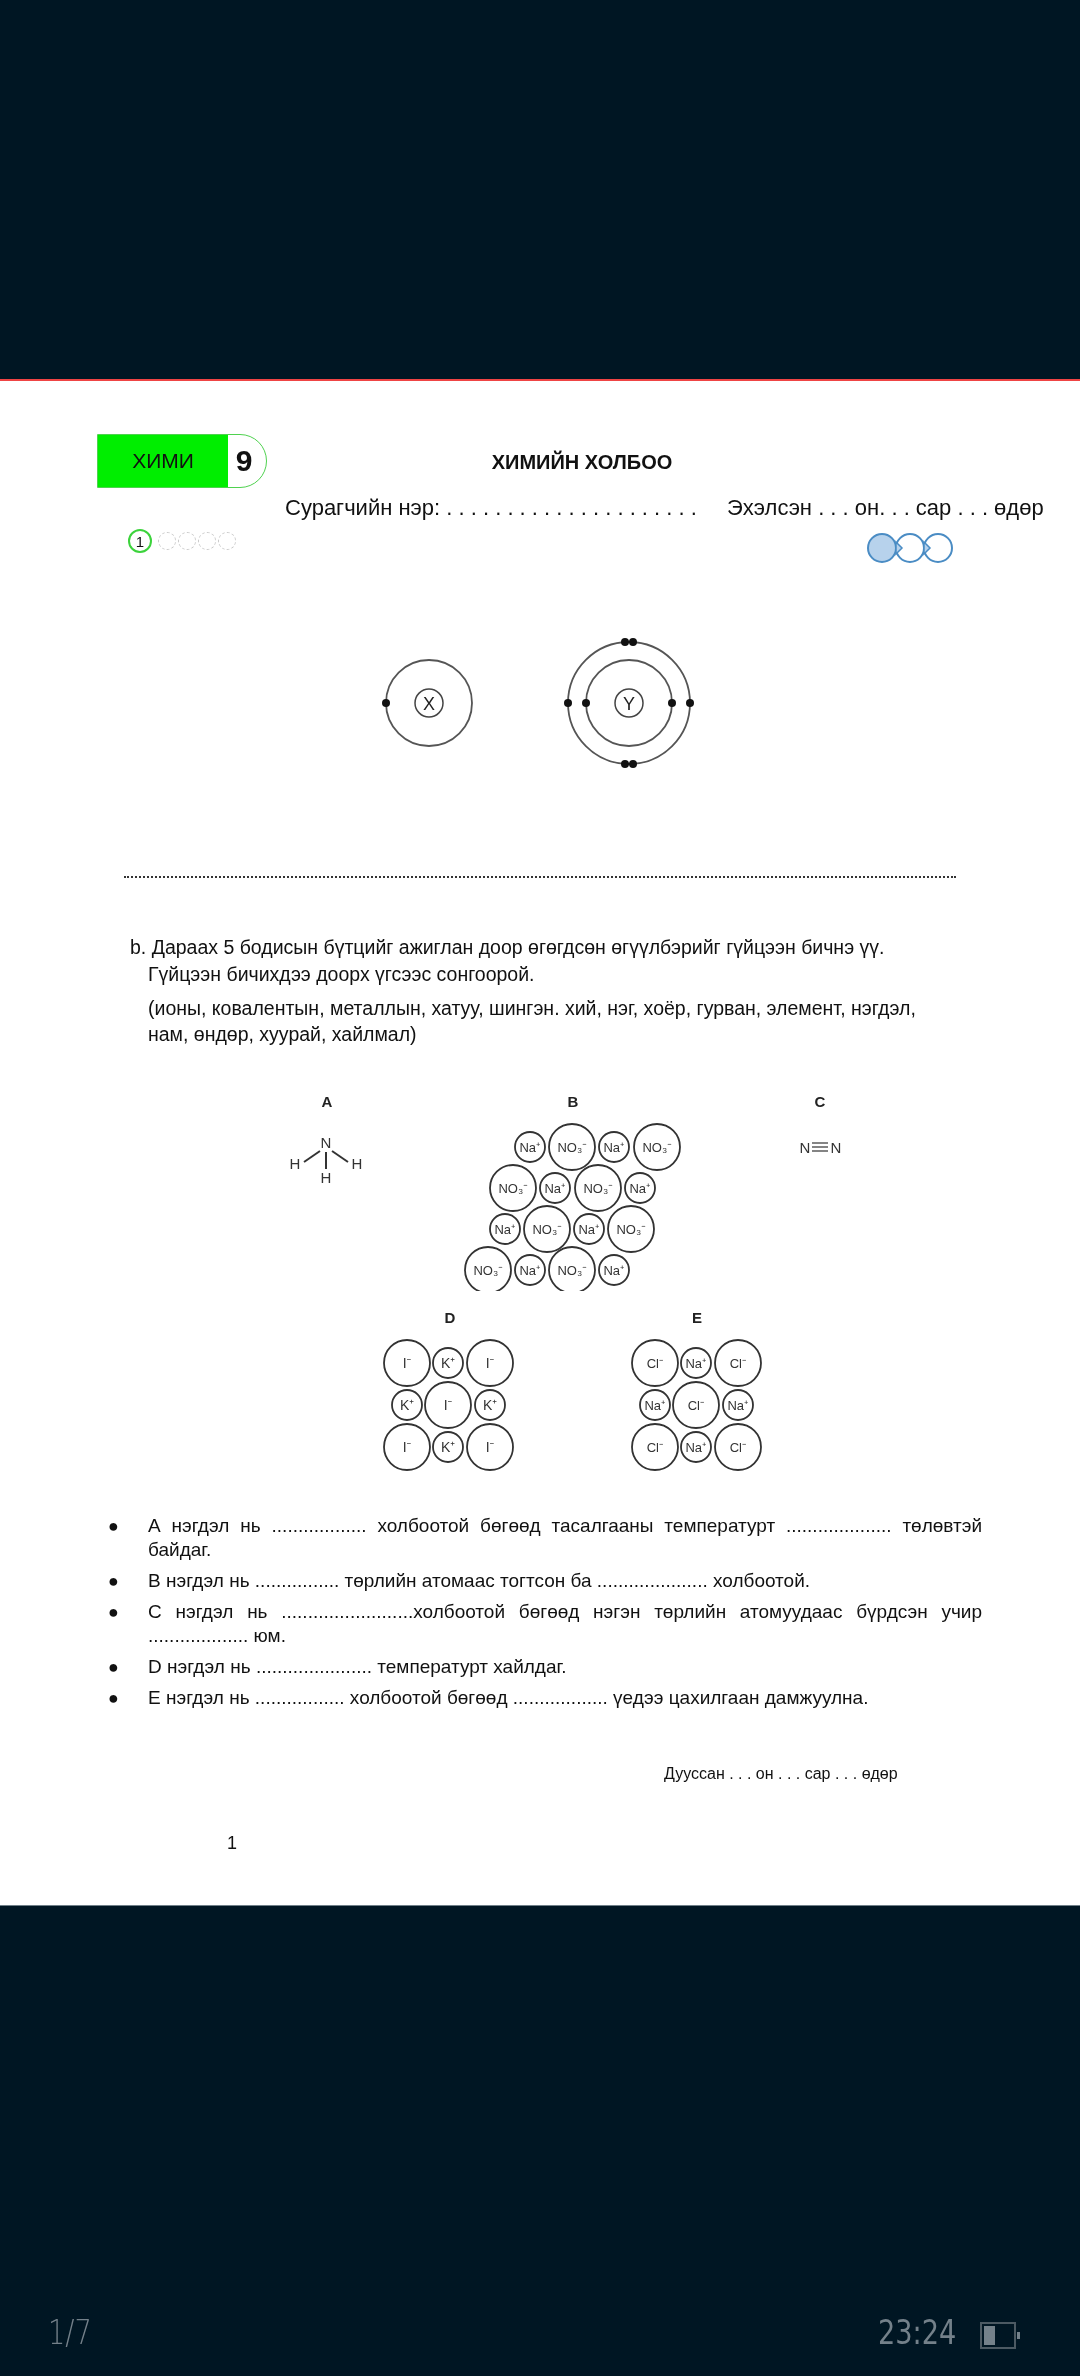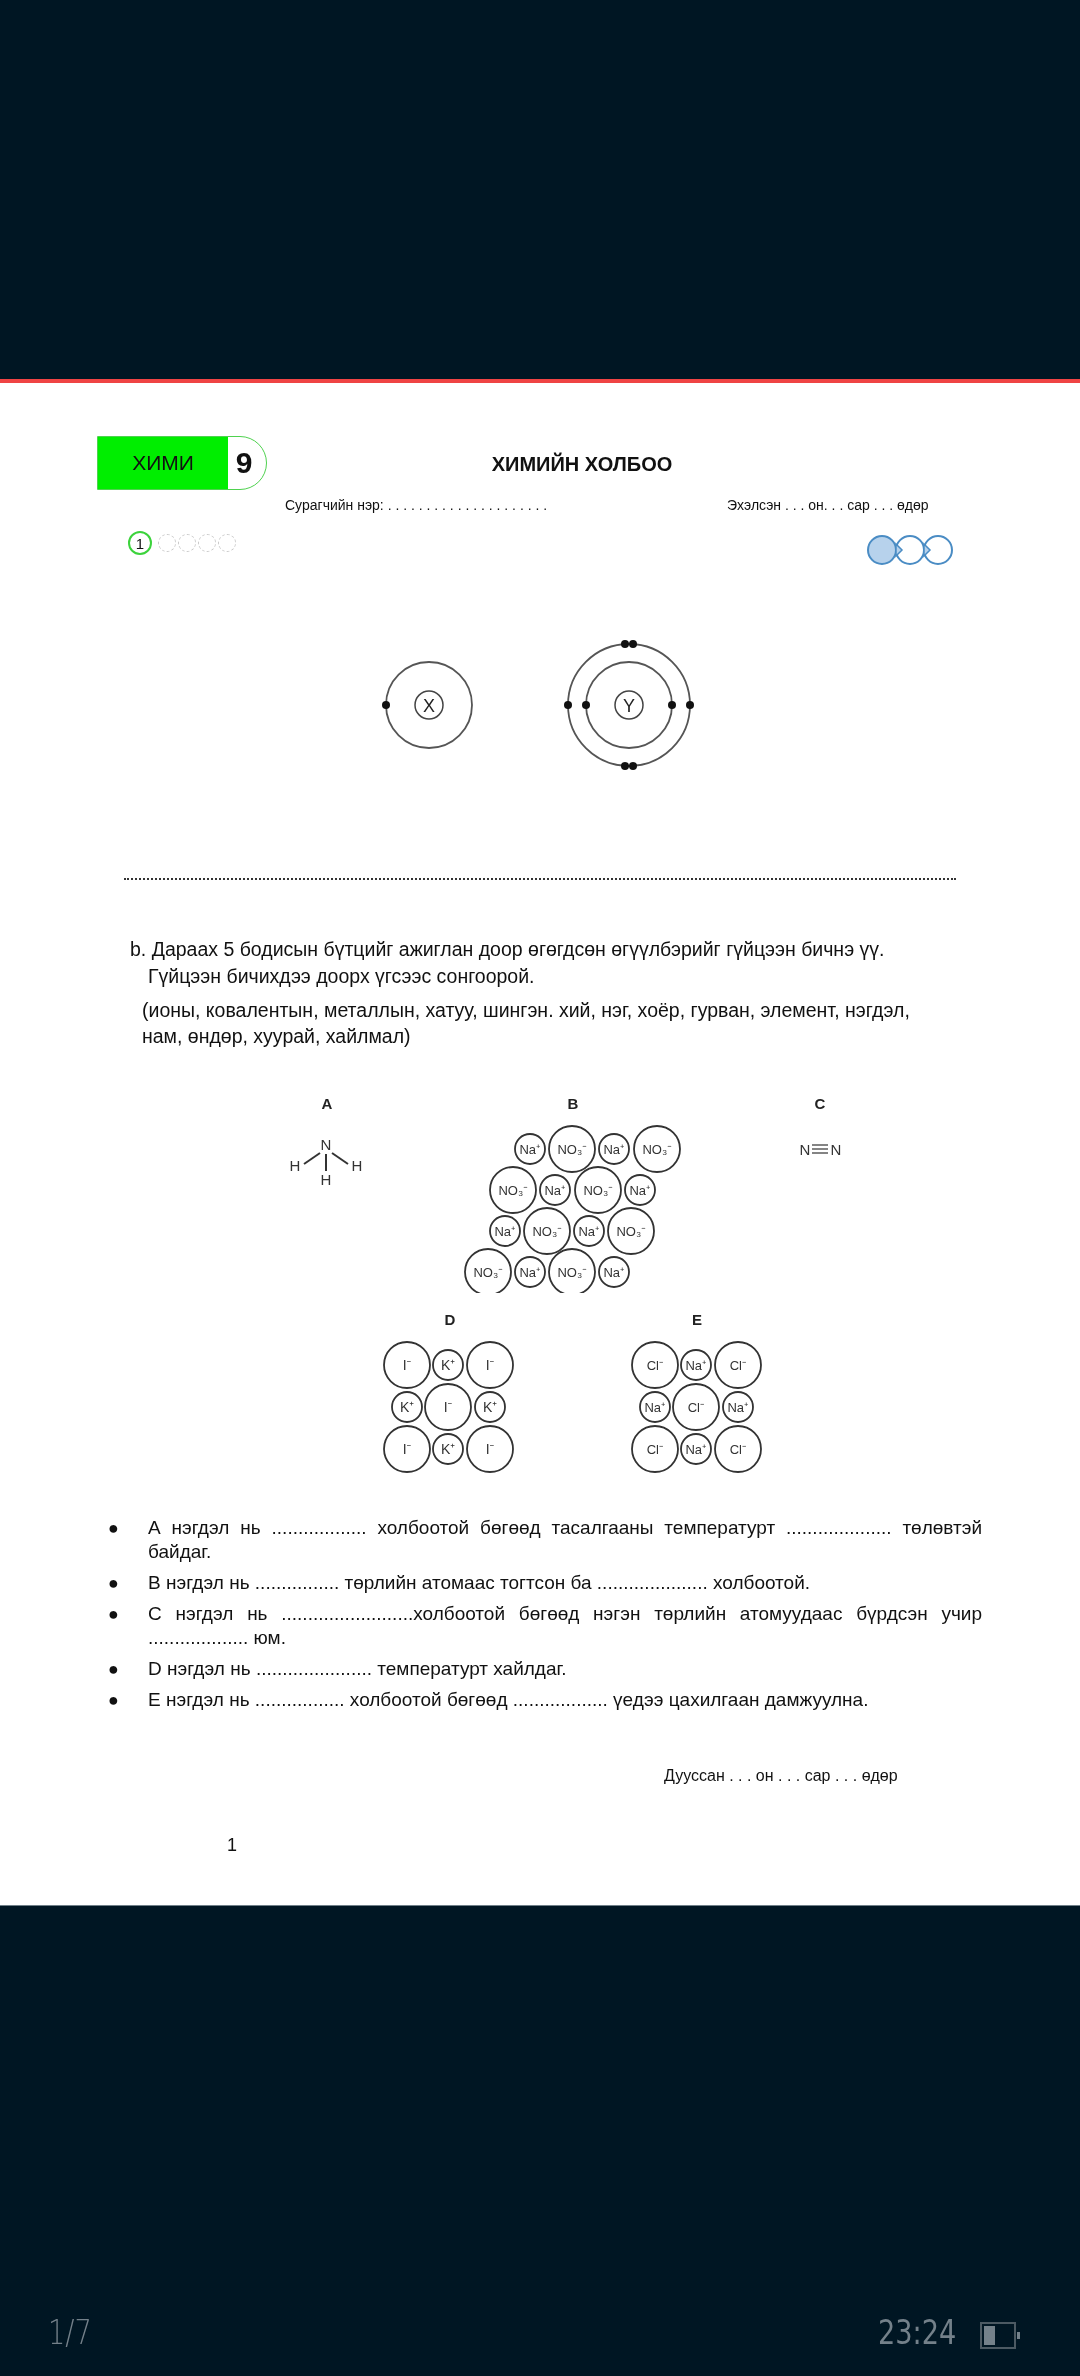--- a/index.html
+++ b/index.html
@@ -3,39 +3,39 @@
 <meta charset="utf-8">
 <style>
   html, body { margin: 0; padding: 0; }
   body {
     width: 1080px; height: 2376px; position: relative; overflow: hidden;
     background: #001623;
     font-family: "Liberation Sans", sans-serif;
   }
   .page {
     position: absolute; left: 0; top: 379px; width: 1080px; height: 1527px;
-    background: #ffffff; border-top: 4px solid #ef4444; border-bottom: 1px solid #6f7f88;
+    background: #ffffff; border-top: 2px solid #ef4444; border-bottom: 1px solid #6f7f88;
     box-sizing: border-box; color: #111;
   }
   .abs { position: absolute; }
   .subject-badge {
     left: 97px; top: 53px; width: 170px; height: 54px;
     border: 1.5px solid #4fd24f; border-radius: 0 27px 27px 0; display: flex; overflow: hidden;
     box-sizing: border-box;
   }
   .subject-badge .name {
     background: #00ee00; width: 130px; display: flex; align-items: center; justify-content: center;
     font-size: 21px; color: #111;
   }
   .subject-badge .grade {
     flex: 1; display: flex; align-items: center; justify-content: center;
     font-size: 30px; font-weight: bold; color: #111; padding-right: 6px;
   }
   .title { left: 0; width: 1080px; top: 70px; text-align: center; font-size: 20px; font-weight: bold; padding-left: 84px; box-sizing: border-box; }
-  .meta { font-size: 14px; top: 114px; }
+  .meta { font-size: 22px; top: 114px; }
   .progress { left: 128px; top: 148px; display: flex; gap: 2px; align-items: center; }
   .progress .dot {
     width: 18px; height: 18px; border-radius: 50%; border: 1.5px dashed #c8c8c8; box-sizing: border-box;
   }
   .progress .dot.active {
     width: 24px; height: 24px; border: 2.5px solid #3cd33c; font-size: 15px; display: flex; align-items: center; justify-content: center; color: #111;
     margin-right: 4px;
   }
   .level { left: 866px; top: 150px; }
   .text { font-size: 19.5px; line-height: 26px; }
@@ -112,21 +112,21 @@
         <circle cx="263" cy="133" r="4" fill="#111"></circle>
       </g>
     </svg>
   </div>
 
 
   <div class="abs dots-line"></div>
 
   <div class="abs text" style="left:130px; top:553px;">b. Дараах 5 бодисын бүтцийг ажиглан доор өгөгдсөн өгүүлбэрийг гүйцээн бичнэ үү.</div>
   <div class="abs text" style="left:148px; top:580px;">Гүйцээн бичихдээ доорх үгсээс сонгоорой.</div>
-  <div class="abs text" style="left:142px; top:614px; width:810px;">(ионы, ковалентын, металлын, хатуу, шингэн. хий, нэг, хоёр, гурван, элемент, нэгдэл, нам, өндөр, хуурай, хайлмал)</div>
+  <div class="abs text" style="left:148px; top:614px; width:810px;">(ионы, ковалентын, металлын, хатуу, шингэн. хий, нэг, хоёр, гурван, элемент, нэгдэл, нам, өндөр, хуурай, хайлмал)</div>
 
   <div class="abs" style="left:270px; top:700px;">
     <svg width="580" height="210" viewBox="0 0 580 210">
       <text x="57" y="26" font-size="15" font-weight="bold" text-anchor="middle" fill="#222">A</text>
       <g>
         <text x="56" y="67" font-size="15" text-anchor="middle" fill="#333">N</text>
         <line x1="50" y1="70" x2="34" y2="81" stroke="#333" stroke-width="2"></line>
         <line x1="62" y1="70" x2="78" y2="81" stroke="#333" stroke-width="2"></line>
         <line x1="56" y1="71" x2="56" y2="88" stroke="#333" stroke-width="2"></line>
         <text x="25" y="88" font-size="15" text-anchor="middle" fill="#333">H</text>

